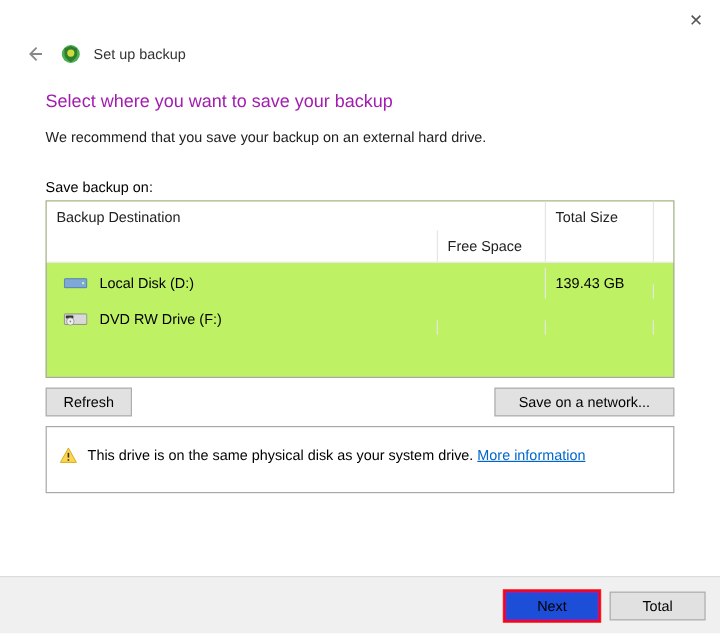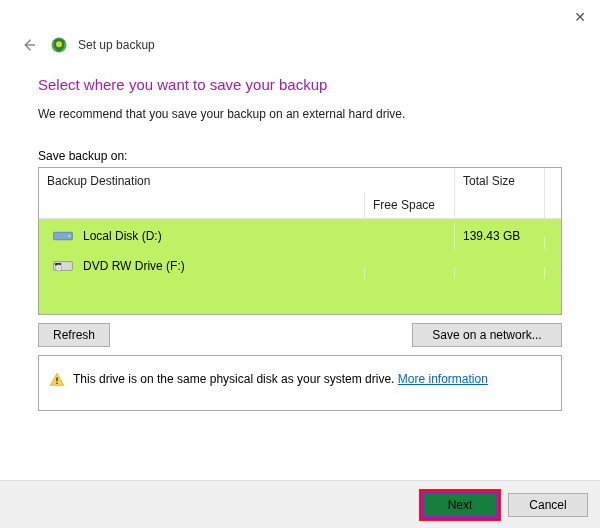--- a/index.html
+++ b/index.html
@@ -90,24 +90,24 @@
   .footer {
     position:absolute; left:0; right:0; bottom:0;
     height:48px;
     background:#f0f0f0;
     border-top:1px solid #dcdcdc;
     display:flex; align-items:center; justify-content:flex-end;
     padding:0 12px; gap:8px;
   }
   .footer .btn { width:80px; padding:4px 0; text-align:center; }
   .btn-primary {
-    border:4px solid #a21caf;
+    border:2px solid #a21caf;
     outline:2px solid rgba(255,0,0,0.9);
     outline-offset:-1px;
-    background:#15803d;
+    background:#1d4ed8;
   }
 </style>
 </head>
 <body>
 
 <div class="titlebar">
   <span class="close-x">✕</span>
 </div>
 
 <div class="header-row">
@@ -179,14 +179,14 @@
     </svg>
     <div>
       <span>This drive is on the same physical disk as your system drive.</span>
       <span class="link">More information</span>
     </div>
   </div>
 </div>
 
 <div class="footer">
   <button class="btn btn-primary">Next</button>
-  <button class="btn">Cancel</button>
+  <button class="btn">Total</button>
 </div>
 
 </body></html>

